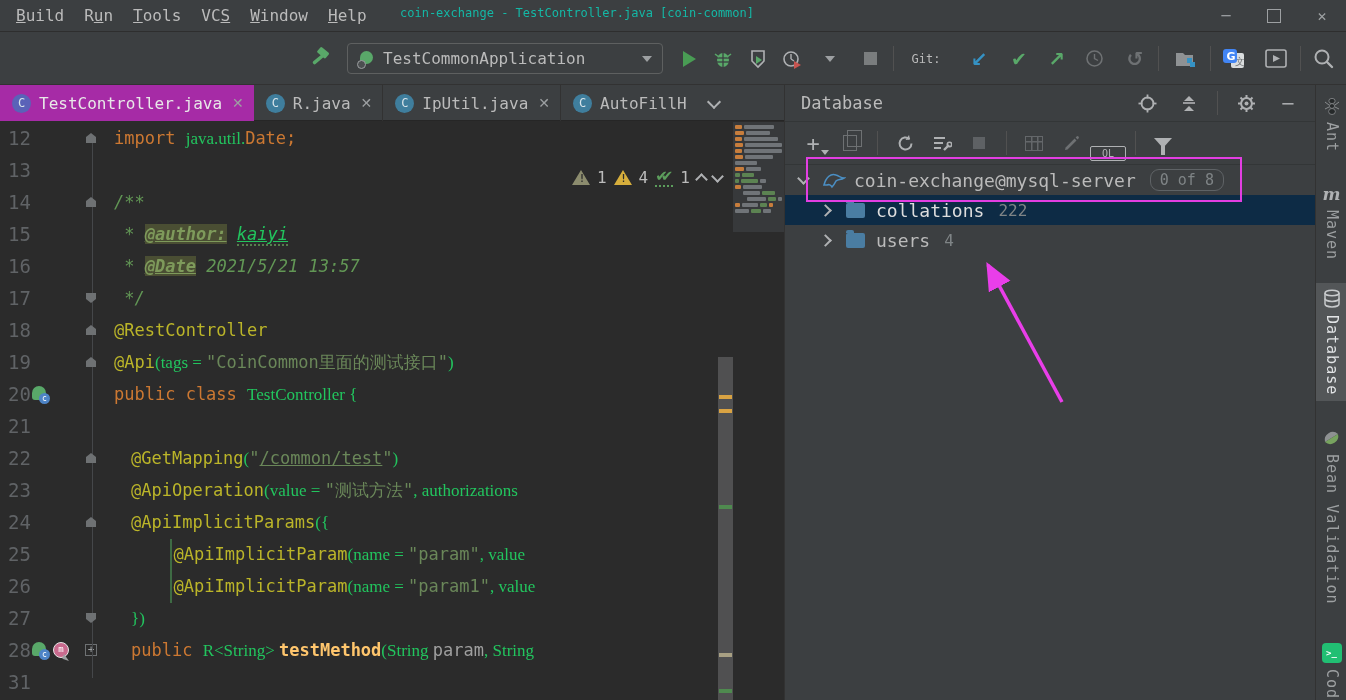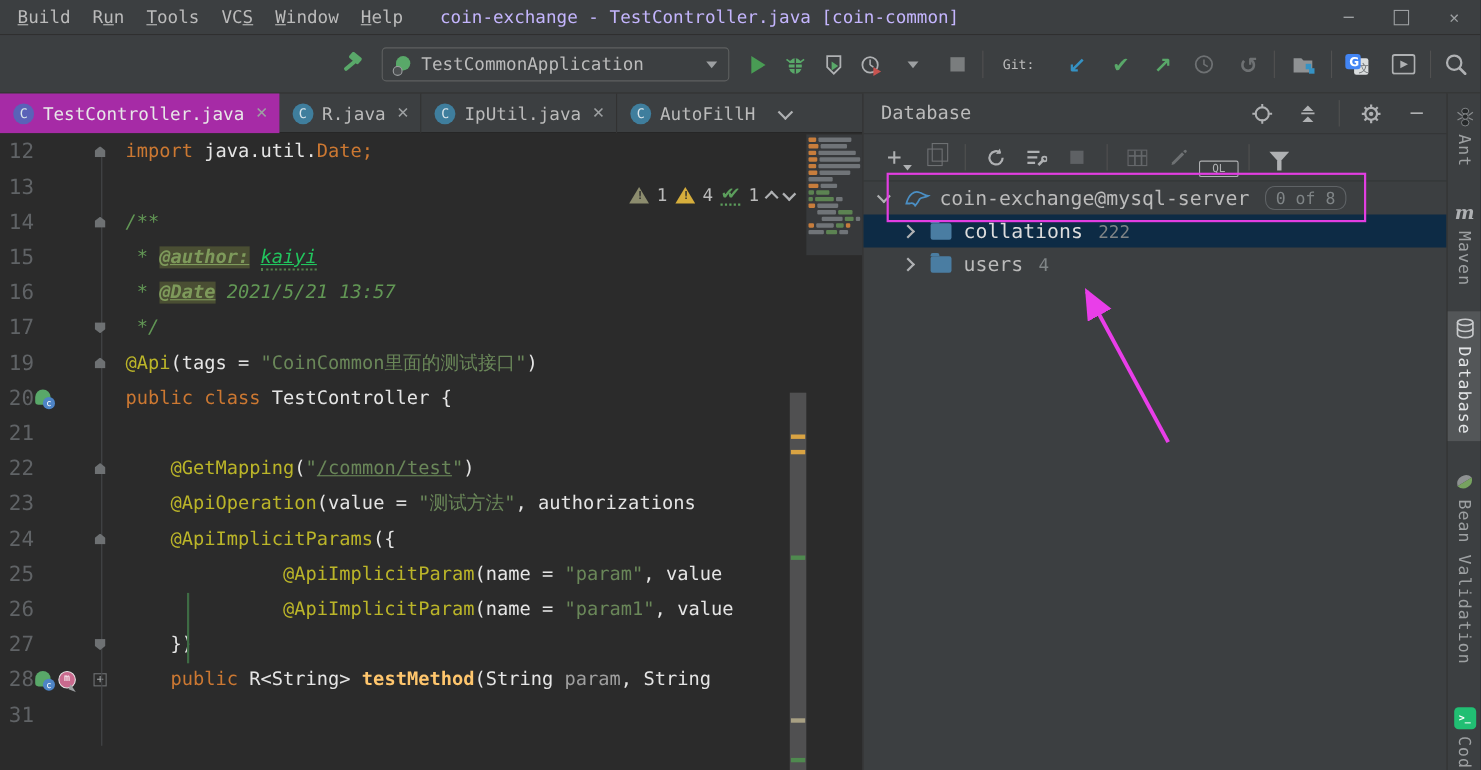--- a/index.html
+++ b/index.html
@@ -6,21 +6,21 @@
   html,body { width:1346px; height:700px; overflow:hidden; background:#2B2B2B;
               font-family:"DejaVu Sans Mono", monospace; }
   #app { position:relative; width:1346px; height:700px; background:#3C3F41; }
 
   
   .titlebar { position:absolute; left:0; top:0; width:1346px; height:32px;
               background:#3C3F41; display:flex; align-items:center; border-bottom:1px solid #2e2e2e;}
   .menu { display:flex; padding-left:6px; }
   .menu-item { color:#BBBBBB; font-size:16px; padding:4px 10px; cursor:default; }
   .menu-item .mn { text-decoration:underline; }
-  .win-title { position:absolute; left:400px; top:6px; color:#c4b5fd; font-size:16px; white-space:nowrap; }
+  .win-title { position:absolute; left:400px; top:6px; color:#14b8a6; font-size:12px; white-space:nowrap; }
   .win-controls { position:absolute; right:0; top:0; height:32px; display:flex; }
   .win-btn { width:48px; height:32px; color:#9DA0A2; font-size:15px; display:flex;
              align-items:center; justify-content:center; }
   .win-btn.max::before { content:""; width:12px; height:12px; border:1.5px solid #9DA0A2; display:block;}
 
   
   .toolbar { position:absolute; left:0; top:32px; width:1346px; height:53px; background:#3C3F41;
              border-bottom:1px solid #323232; }
   .tb { position:absolute; top:0; height:53px; display:flex; align-items:center; justify-content:center; }
   .tb-sep { position:absolute; top:14px; width:1px; height:25px; background:#515151; }
@@ -56,21 +56,21 @@
   .tab-chevron { margin-left:4px; align-self:center; width:10px; height:10px; border-right:2px solid #AFB1B3;
                  border-bottom:2px solid #AFB1B3; transform:rotate(45deg); margin-top:-2px; }
 
   .editor { position:absolute; left:0; top:37px; width:784px; height:578px; overflow:hidden; }
   .crow { display:flex; align-items:center; height:32px; white-space:nowrap; }
   .lnum { width:30px; padding-left:8px; color:#606366; font-size:19px; flex:none; }
   .gicons { width:48px; flex:none; display:flex; align-items:center; gap:3px; padding-left:2px;}
   .fold { width:26px; flex:none; display:flex; align-items:center; justify-content:center; }
   .ctext { font-size:17px; line-height:32px; white-space:pre; margin-left:10px; }
 
-  .k  { color:#CC7832; } .p { color:#e5e5e5; } .s { color:#6A8759; }
+  .k  { color:#CC7832; } .p { color:#22c55e;font-family:Liberation Serif, serif; } .s { color:#6A8759; }
   .sl { color:#6A8759; text-decoration:underline; }
   .a  { color:#BBB529; }
   .c  { color:#629755; font-style:italic; }
   .ci { color:#629755; font-style:italic; }
   .ct { color:#7E9A5B; font-style:italic; font-weight:bold; text-decoration:underline; background:#4A4E33; }
   .cw { color:#22c55e; font-style:italic; text-decoration:underline; border-bottom:2px dotted #54804d; }
   .m  { color:#FFC66D; font-weight:bold; } .prm { color:#9f9f9f; }
 
   .f-top { width:10px; height:10px; background:#6E7173;
            clip-path:polygon(0 40%,50% 0,100% 40%,100% 100%,0 100%); }
@@ -371,20 +371,28 @@
           </div>
           <div class="crow">
             <span class="lnum">17</span>
             <span class="gicons"></span>
             <span class="fold">
               <span class="f-bot"></span>
             </span>
             <span class="ctext"><span class="c"> */</span></span>
           </div>
           <div class="crow">
+            <span class="lnum">18</span>
+            <span class="gicons"></span>
+            <span class="fold">
+              <span class="f-top"></span>
+            </span>
+            <span class="ctext"><span class="a">@RestController</span></span>
+          </div>
+          <div class="crow">
             <span class="lnum">19</span>
             <span class="gicons"></span>
             <span class="fold">
               <span class="f-top"></span>
             </span>
             <span class="ctext"><span class="a">@Api</span><span class="p">(</span><span class="p">tags </span><span class="p">= </span><span class="s">"CoinCommon里面的测试接口"</span><span class="p">)</span></span>
           </div>
           <div class="crow">
             <span class="lnum">20</span>
             <span class="gicons">

